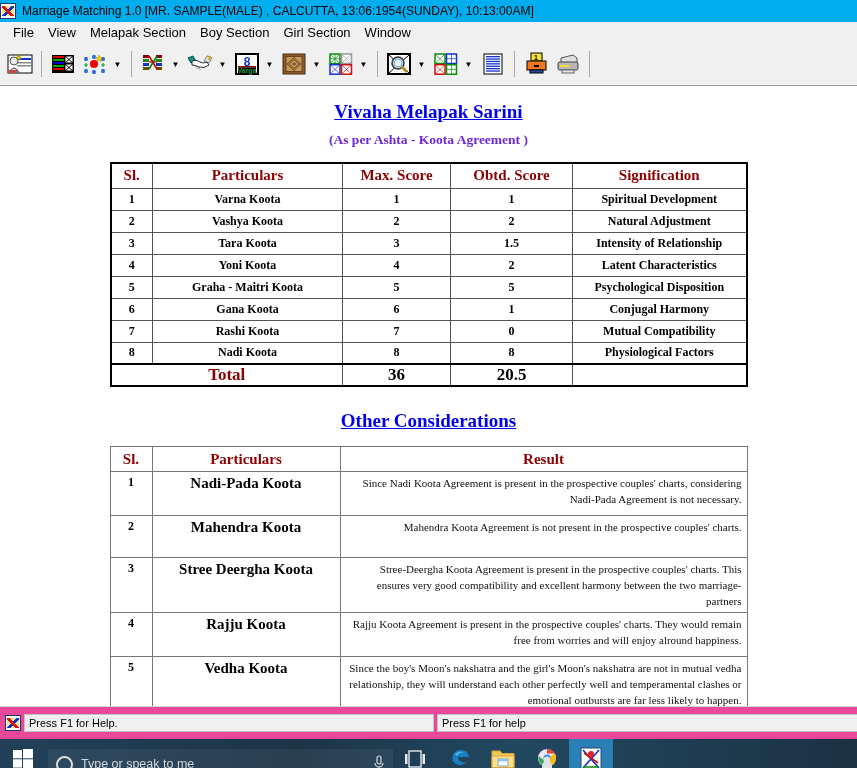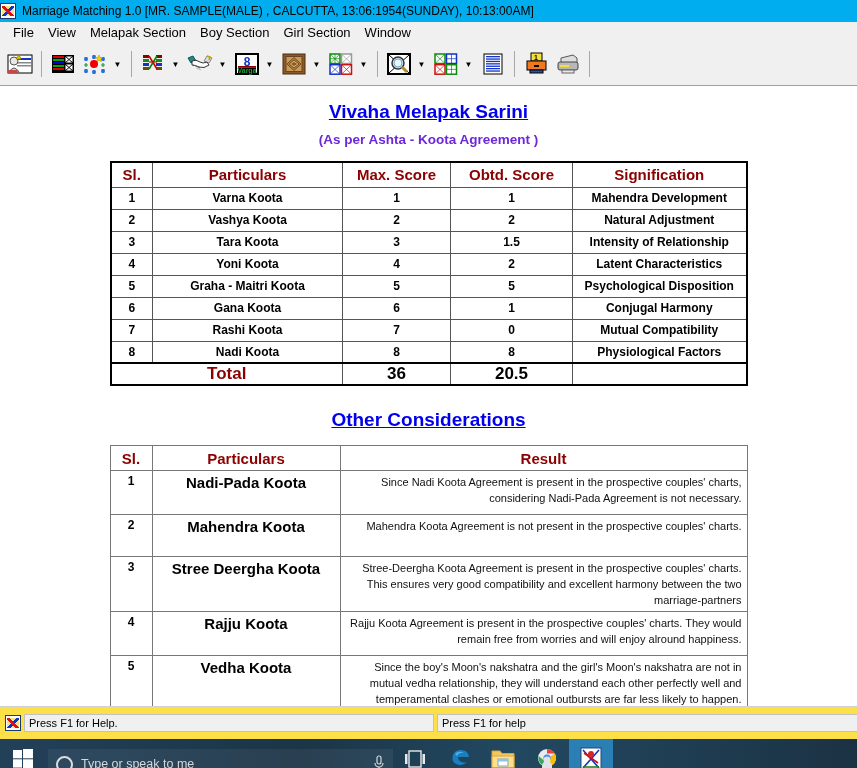--- a/index.html
+++ b/index.html
@@ -50,21 +50,21 @@
   .tb-arrow{
     width:13px; height:30px; display:flex; align-items:center; justify-content:center;
     font-size:8px; color:#000; flex:0 0 auto; margin-right:2px;
   }
   .tb-sep{ width:1px; height:26px; background:#a8a8a8; margin:0 5px; flex:0 0 auto; }
   .ico{ width:26px; height:24px; display:block; }
 
   
   #doc{
     position:relative; height:calc(768px - 22px - 21px - 43px - 22px - 40px);
-    background:#ffffff; overflow:hidden;
+    background:#ffffff; overflow:hidden;font-family:Liberation Serif, serif;
   }
 
   .doc-title{
     text-align:center; color:#0000ee; font-weight:bold; font-size:19px;
     text-decoration:underline; margin-top:15px;
   }
   .doc-sub{
     text-align:center; color:#6d28d9; font-weight:bold; font-size:13.5px;
     margin-top:9px;
   }
@@ -90,21 +90,21 @@
   #t2 col.c2-sl{ width:42px; }
   #t2 col.c2-part{ width:188px; }
   #t2 .hdr td{ color:#8b0000; font-size:15px; font-weight:bold; text-align:center;
                height:25px; vertical-align:middle; }
   #t2 .sl{ text-align:center; font-size:12px; font-weight:bold; }
   #t2 .part{ text-align:center; font-size:15px; font-weight:bold; }
   #t2 .res{ text-align:right; font-size:11px; font-weight:normal; line-height:16px; color:#111; }
 
   
   #statusbar{
-    height:22px; background:#fde047; display:flex; align-items:center;
+    height:22px; background:#ec4899; display:flex; align-items:center;
     padding:16px 2px; border-top:1px solid #d0d0d0;
   }
   #statusbar .sb-icon{
     width:16px; height:16px; margin:0 3px; flex:0 0 auto; background:#ffffff;
     border:1px solid #1a3a6b; position:relative; overflow:hidden;
   }
   #statusbar .sb-icon:before{
     content:""; position:absolute; left:1px; top:2px; width:12px; height:10px;
     background:
       linear-gradient(45deg, transparent 40%, #d11 40%, #d11 58%, transparent 58%),
@@ -372,21 +372,21 @@
         <td>Particulars</td>
         <td>Max. Score</td>
         <td>Obtd. Score</td>
         <td>Signification</td>
       </tr>
       <tr>
         <td>1</td>
         <td>Varna Koota</td>
         <td>1</td>
         <td>1</td>
-        <td>Mahendra Development</td>
+        <td>Spiritual Development</td>
       </tr>
       <tr>
         <td>2</td>
         <td>Vashya Koota</td>
         <td>2</td>
         <td>2</td>
         <td>Natural Adjustment</td>
       </tr>
       <tr>
         <td>3</td>

